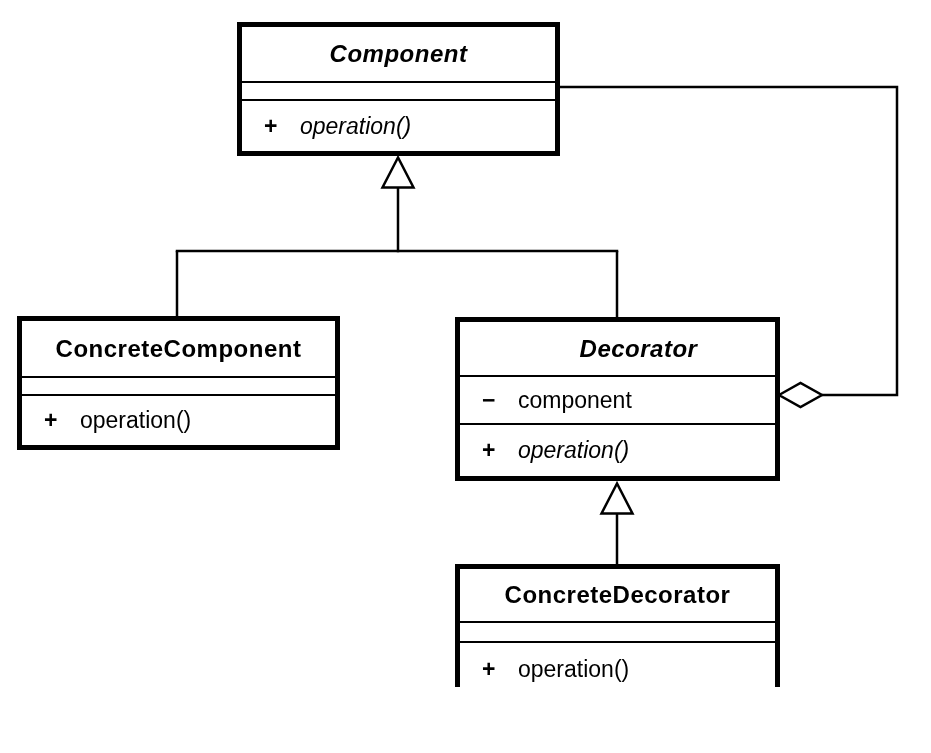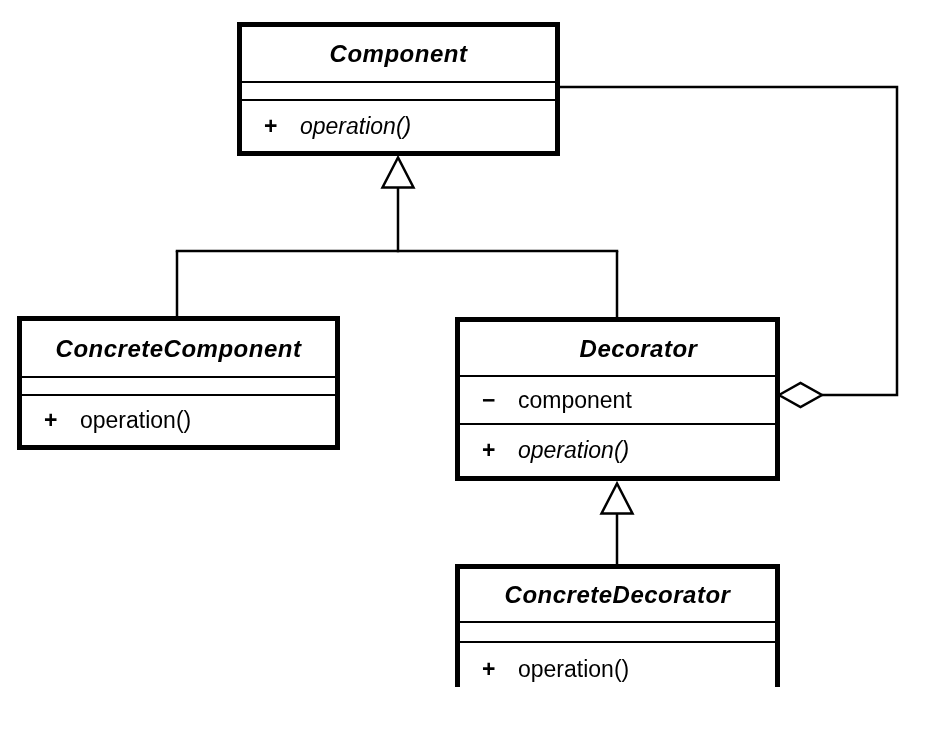--- a/index.html
+++ b/index.html
@@ -32,21 +32,20 @@
 
   .uml-class .title {
     flex: 0 0 auto;
     display: flex;
     align-items: center;
     justify-content: center;
     font-size: 24px;
     font-weight: 700;
     letter-spacing: 0.5px;
     white-space: nowrap;
-    font-style: italic;
   }
   .uml-class.abstract .title { font-style: italic; }
 
   .sep { flex: 0 0 auto; height: 2px; background: #000000; }
 
   .section {
     flex: 1 1 auto;
     display: flex;
     flex-direction: column;
     justify-content: center;

